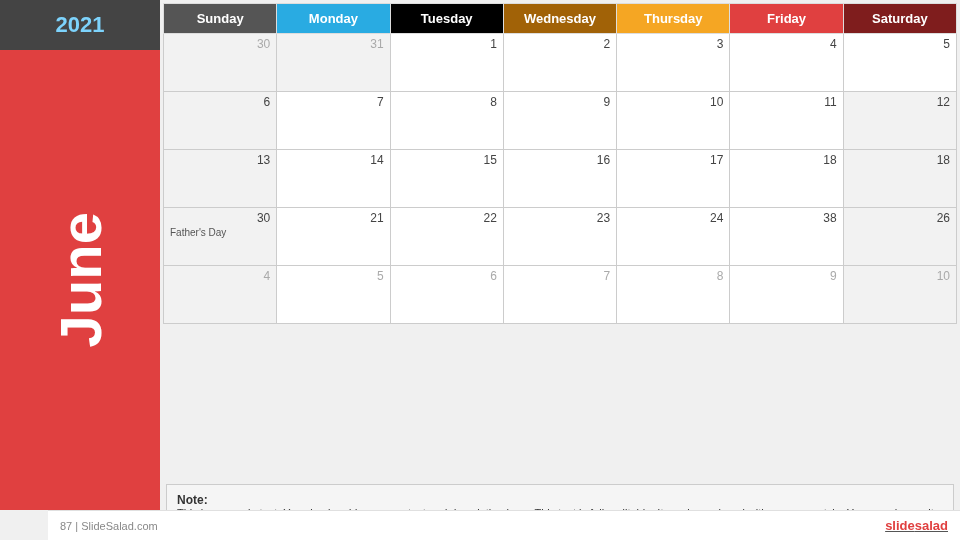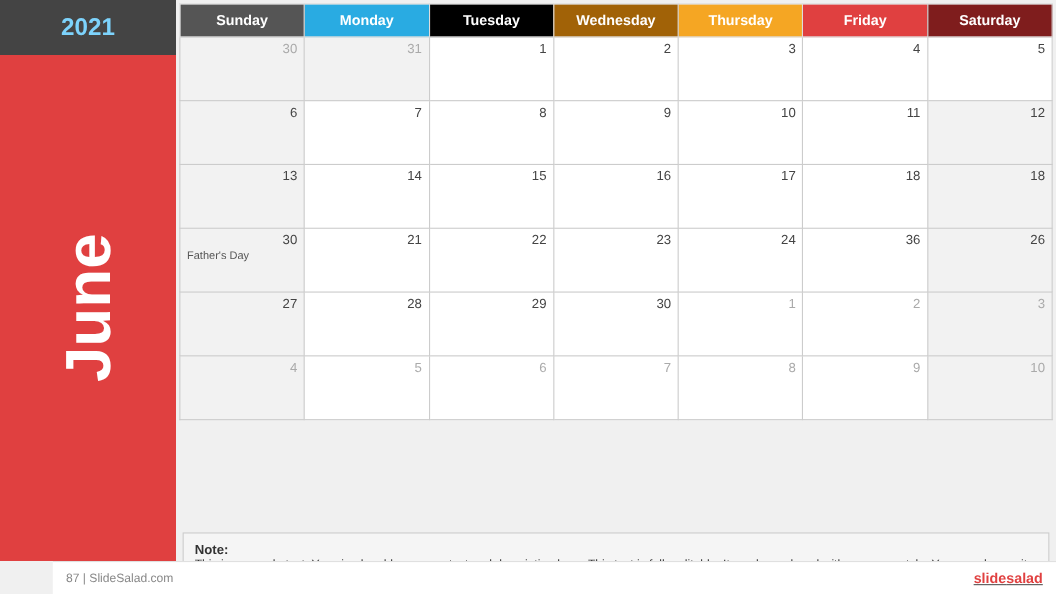--- a/index.html
+++ b/index.html
@@ -276,47 +276,24 @@
             <td>
               <span class="day-num">22</span>
             </td>
             <td>
               <span class="day-num">23</span>
             </td>
             <td>
               <span class="day-num">24</span>
             </td>
             <td>
-              <span class="day-num">36</span>
+              <span class="day-num">38</span>
             </td>
             <td class="gray-bg">
               <span class="day-num">26</span>
-            </td>
-          </tr>
-          <tr>
-            <td class="gray-bg">
-              <span class="day-num">27</span>
-            </td>
-            <td>
-              <span class="day-num">28</span>
-            </td>
-            <td>
-              <span class="day-num">29</span>
-            </td>
-            <td>
-              <span class="day-num">30</span>
-            </td>
-            <td>
-              <span class="day-num dim">1</span>
-            </td>
-            <td>
-              <span class="day-num dim">2</span>
-            </td>
-            <td class="gray-bg">
-              <span class="day-num dim">3</span>
             </td>
           </tr>
           <tr>
             <td class="gray-bg">
               <span class="day-num dim">4</span>
             </td>
             <td>
               <span class="day-num dim">5</span>
             </td>
             <td>

